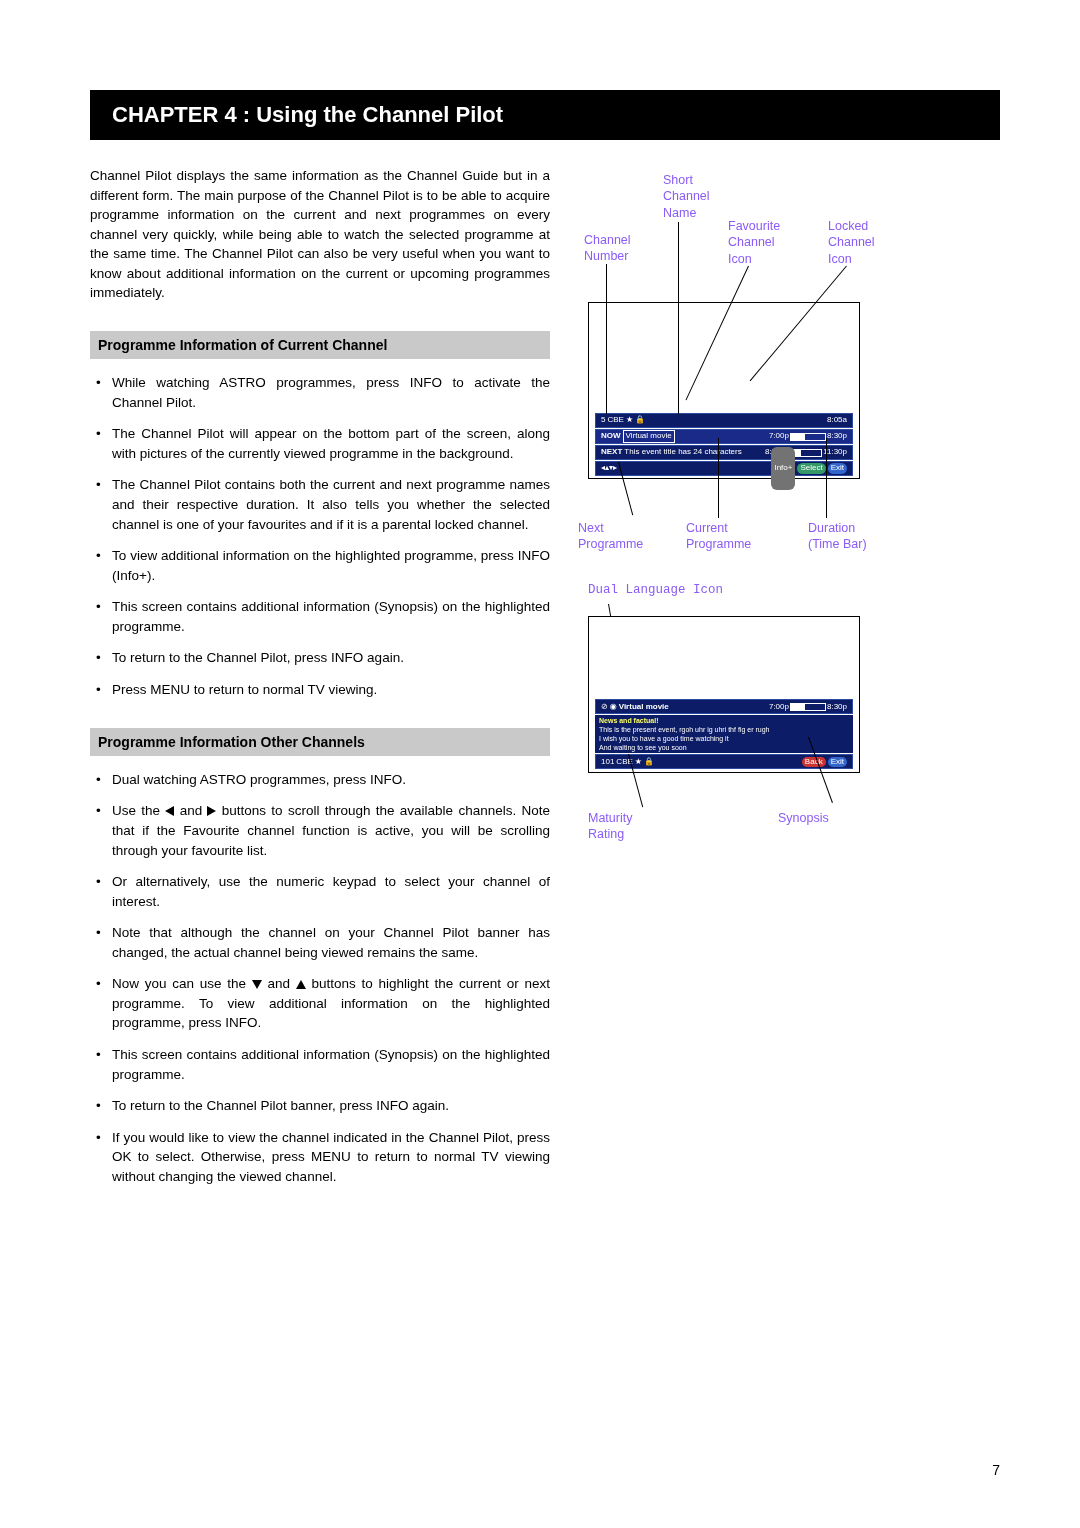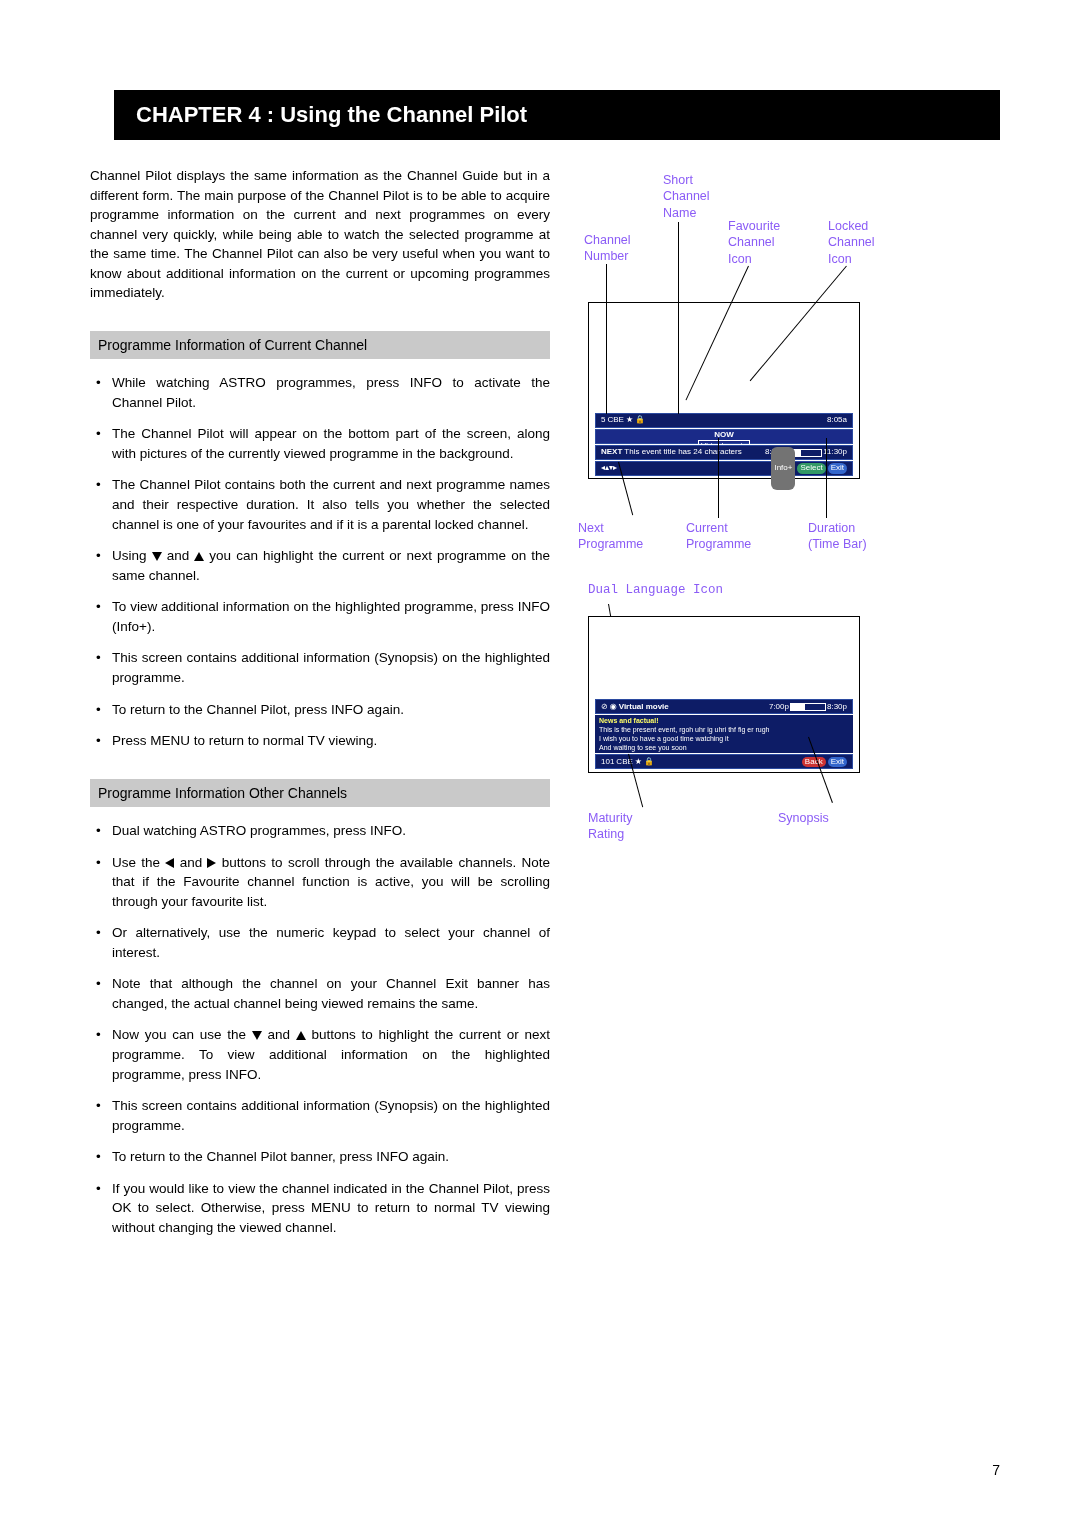--- a/index.html
+++ b/index.html
@@ -16,40 +16,39 @@
     box-sizing: border-box;
     padding: 90px 80px 40px 90px;
   }
   .chapter-bar {
     background: #000;
     color: #fff;
     font-weight: bold;
     font-size: 22px;
     padding: 12px 22px;
     margin-bottom: 26px;
-    margin-left: 24px;
   }
   .two-col {
     display: flex;
     gap: 28px;
   }
   .left {
     width: 460px;
     font-size: 13.5px;
     line-height: 1.45;
     text-align: justify;
   }
   .right {
     width: 420px;
     font-size: 12.5px;
     line-height: 1.3;
   }
   .subhead {
     background: #c9c9c9;
-    font-weight: normal;
+    font-weight: bold;
     font-size: 14px;
     padding: 4px 8px;
     margin: 28px 0 14px 0;
   }
   ul.bullets {
     list-style: none;
     padding: 0;
     margin: 0;
   }
   ul.bullets > li {
@@ -136,37 +135,34 @@
   <div class="two-col">
 
     <div class="left">
       <div>Channel Pilot displays the same information as the Channel Guide but in a different form.  The main purpose of the Channel Pilot is to be able to acquire programme information on the current and next programmes on every channel very quickly, while being able to watch the selected programme at the same time.  The Channel Pilot can also be very useful when you want to know about additional information on the current or upcoming programmes immediately.</div>
 
       <div class="subhead">Programme Information of Current Channel</div>
       <ul class="bullets">
         <li>While watching ASTRO programmes, press INFO to activate the Channel Pilot.</li>
         <li>The Channel Pilot will appear on the bottom part of the screen, along with pictures of the currently viewed programme in the background.</li>
         <li>The Channel Pilot contains both the current and next programme names and their respective duration.  It also tells you whether the selected channel is one of your favourites and if it is a parental locked channel.</li>
-        <li>
-          <span>Using </span><span class="tri tri-down"></span><span> and </span><span class="tri tri-up"></span><span> you can highlight the current or next programme on the same channel.</span>
-        </li>
         <li>To view additional information on the highlighted programme, press INFO (Info+).</li>
         <li>This screen contains additional information (Synopsis) on the highlighted programme.</li>
         <li>To return to the Channel Pilot, press INFO again.</li>
         <li>Press MENU to return to normal TV viewing.</li>
       </ul>
 
       <div class="subhead">Programme Information Other Channels</div>
       <ul class="bullets">
         <li>Dual watching ASTRO programmes, press INFO.</li>
         <li>
           <span>Use the  </span><span class="tri tri-left"></span><span>  and  </span><span class="tri tri-right"></span><span>  buttons to scroll through the available channels.  Note that if the Favourite channel function is active, you will be scrolling through your favourite list.</span>
         </li>
         <li>Or alternatively, use the numeric keypad to select your channel of interest.</li>
-        <li>Note that although the channel on your Channel Exit banner has changed, the actual channel being viewed remains the same.</li>
+        <li>Note that although the channel on your Channel Pilot banner has changed, the actual channel being viewed remains the same.</li>
         <li>
           <span>Now you can use the </span><span class="tri tri-down"></span><span> and </span><span class="tri tri-up"></span><span> buttons to highlight the current or next programme. To view additional information on the highlighted programme, press INFO.</span>
         </li>
         <li>This screen contains additional information (Synopsis) on the highlighted programme.</li>
         <li>To return to the Channel Pilot banner, press INFO again.</li>
         <li>If you would like to view the channel indicated in the Channel Pilot, press OK to select.  Otherwise, press MENU to return to normal TV viewing without changing the viewed channel.</li>
       </ul>
     </div>
 
     <div class="right">
@@ -189,21 +185,21 @@
 
           <div class="banner-row" style="top:110px;">
             <span class="icon-mini">5</span>
             <span class="icon-mini">CBE</span>
             <span class="icon-mini">★</span>
             <span class="icon-mini">🔒</span>
             <span class="mid"></span>
             <span class="icon-mini">8:05a</span>
           </div>
 
-          <div class="banner-row" style="top:126px; background:#1a2a88;flex-direction:column;">
+          <div class="banner-row" style="top:126px; background:#1a2a88;">
             <span class="icon-mini" style="font-weight:bold">NOW</span>
             <span class="icon-mini" style="border:1px solid #fff; padding:0 2px;">Virtual movie</span>
             <span class="mid"></span>
             <span class="icon-mini">7:00p</span>
             <span class="progress"></span>
             <span class="icon-mini">8:30p</span>
           </div>
 
           <div class="banner-row" style="top:142px;">
             <span class="icon-mini" style="font-weight:bold">NEXT</span>

